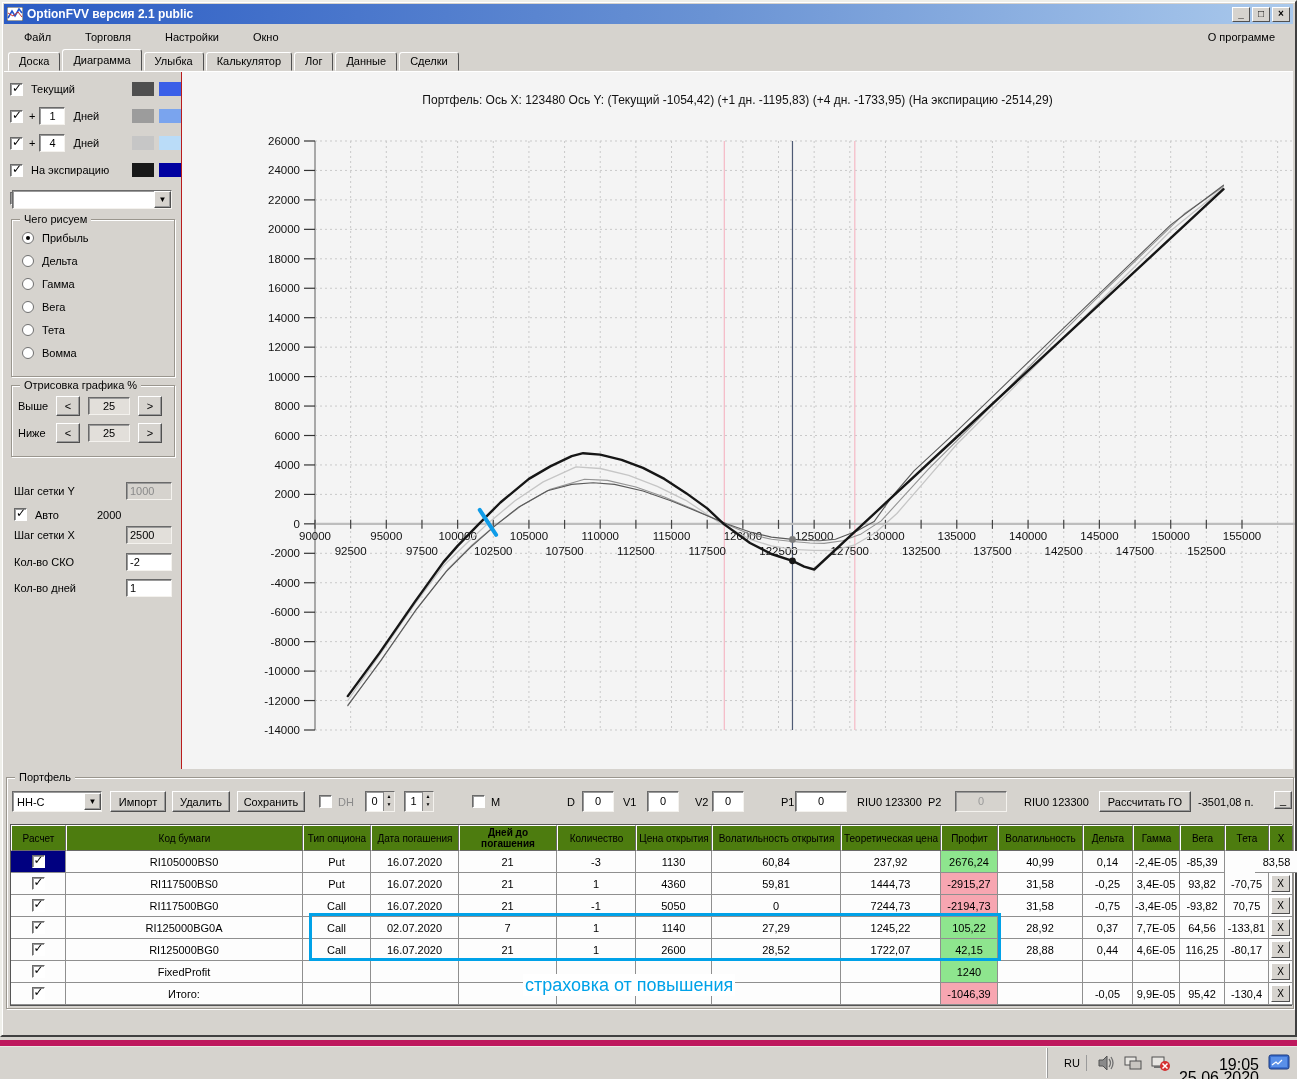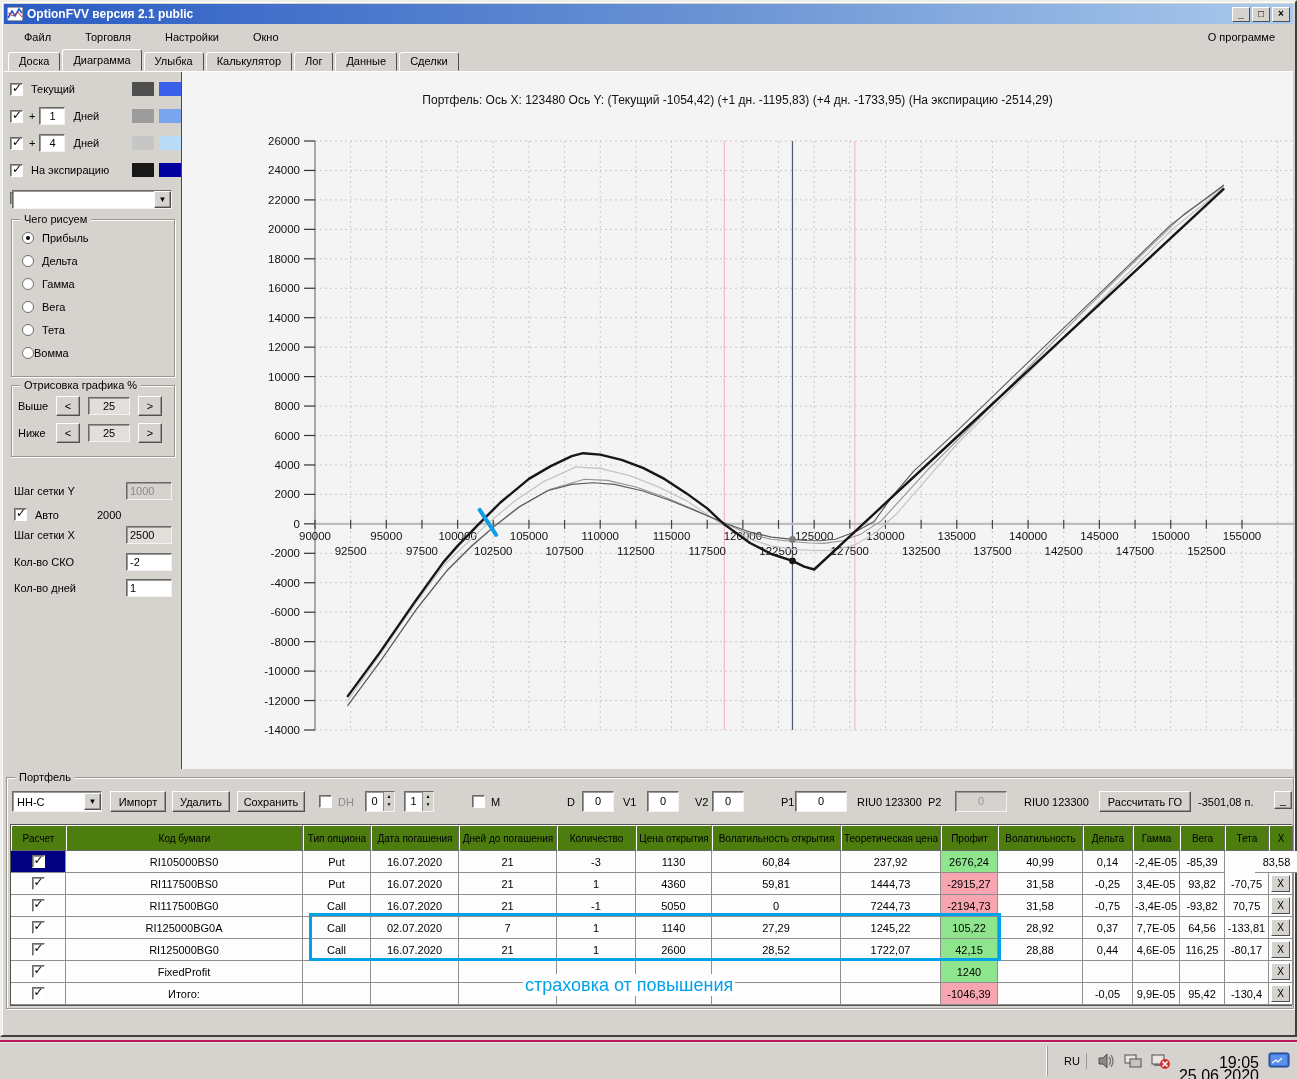--- a/index.html
+++ b/index.html
@@ -46,21 +46,21 @@
     display:flex;align-items:center;justify-content:center;text-align:center;line-height:11px;font-size:10px;overflow:hidden;}
   .td{height:22px;border-right:1px solid #8f8f8f;border-bottom:1px solid #8f8f8f;background:#fdfdfd;
     display:flex;align-items:center;justify-content:center;font-size:11px;overflow:hidden;}
   .td.green{background:#8ee58e;}
   .td.red{background:#f7a6b1;}
   .td.sel{background:#000080;}
   .xbtn{width:19px;height:17px;background:#d6d3ce;border:1px solid;border-color:#fff #505050 #505050 #fff;
     font-size:10px;display:flex;align-items:center;justify-content:center;}
   .statusbar{position:absolute;left:4px;top:1010px;width:1289px;height:23px;background:#d6d3ce;
     border:1px solid;border-color:#8a8a8a #fff #fff #8a8a8a;display:flex;align-items:center;padding-left:6px;}
-  .taskbar{position:absolute;left:0;top:1040px;width:1297px;height:39px;background:#d6d3ce;border-top:2px solid #be185d;
+  .taskbar{position:absolute;left:0;top:1040px;width:1297px;height:39px;background:#d6d3ce;border-top:6px solid #be185d;
     box-shadow:inset 0 1px 0 #e8e6e2;display:flex;align-items:center;}
   .tray{margin-left:auto;display:flex;align-items:center;height:30px;margin-right:6px;gap:8px;
     border-left:1px solid #9a9a9a;padding-left:10px;box-shadow:-1px 0 0 #fff;}
   .lang{padding:2px 6px;border-right:1px solid #9a9a9a;margin-right:2px;}
   .clock{text-align:right;line-height:13px;font-size:16px;margin-top:16px;}
   .overlay-rect{position:absolute;border:3px solid #00a2e8;pointer-events:none;}
   .overlay-text{position:absolute;color:#00a2e8;background:#fff;font-size:18px;padding:0 2px;line-height:22px;}
   
   .lrow{display:flex;align-items:center;position:relative;margin:6px 0 0 6px;height:18px;}
   .lrow .lbl{margin-left:8px;}
@@ -176,21 +176,21 @@
               <div style="display: flex; align-items: center; margin-bottom: 11px;">
                 <span class="radio"></span>
                 <span style="margin-left: 8px;">Вега</span>
               </div>
               <div style="display: flex; align-items: center; margin-bottom: 11px;">
                 <span class="radio"></span>
                 <span style="margin-left: 8px;">Тета</span>
               </div>
               <div style="display: flex; align-items: center; margin-bottom: 11px;">
                 <span class="radio"></span>
-                <span style="">Вомма</span>
+                <span style="margin-left: 8px;">Вомма</span>
               </div>
             </div>
         </div>
 
         <div class="groupbox" style="position:absolute;left:7px;top:313px;width:164px;height:72px;">
           <span class="grouplabel">Отрисовка графика %</span>
           <div id="render-rows" style="padding:10px 0 0 6px;">
               <div style="display: flex; align-items: center; margin-bottom: 7px;">
                 <span style="width: 38px;">Выше</span>
                 <span class="btn3d" style="width: 24px; height: 20px;">&lt;</span>
@@ -437,21 +437,21 @@
         <div class="tb-label" style="position: absolute; left: 1196px; top: 0px; width: 60px; height: 21px;">-3501,08 п.</div>
         <div class="btn3d" style="position: absolute; left: 1272px; top: 0px; width: 18px; height: 18px;">_</div>
       </div>
 
     <div class="ptable" id="ptable">
         <div class="trow">
           <div class="th" style="flex: 0 0 55px;">Расчет</div>
           <div class="th" style="flex: 0 0 237px;">Код бумаги</div>
           <div class="th" style="flex: 0 0 68px;">Тип опциона</div>
           <div class="th" style="flex: 0 0 88px;">Дата погашения</div>
-          <div class="th" style="flex: 0 0 98px;">Дней до погашения</div>
+          <div class="th" style="flex: 0 0 98px; font-weight: bold;">Дней до погашения</div>
           <div class="th" style="flex: 0 0 79px;">Количество</div>
           <div class="th" style="flex: 0 0 76px;">Цена открытия</div>
           <div class="th" style="flex: 0 0 129px;">Волатильность открытия</div>
           <div class="th" style="flex: 0 0 100px;">Теоретическая цена</div>
           <div class="th" style="flex: 0 0 57px;">Профит</div>
           <div class="th" style="flex: 0 0 85px;">Волатильность</div>
           <div class="th" style="flex: 0 0 50px;">Дельта</div>
           <div class="th" style="flex: 0 0 47px;">Гамма</div>
           <div class="th" style="flex: 0 0 45px;">Вега</div>
           <div class="th" style="flex: 0 0 44px;">Тета</div>

